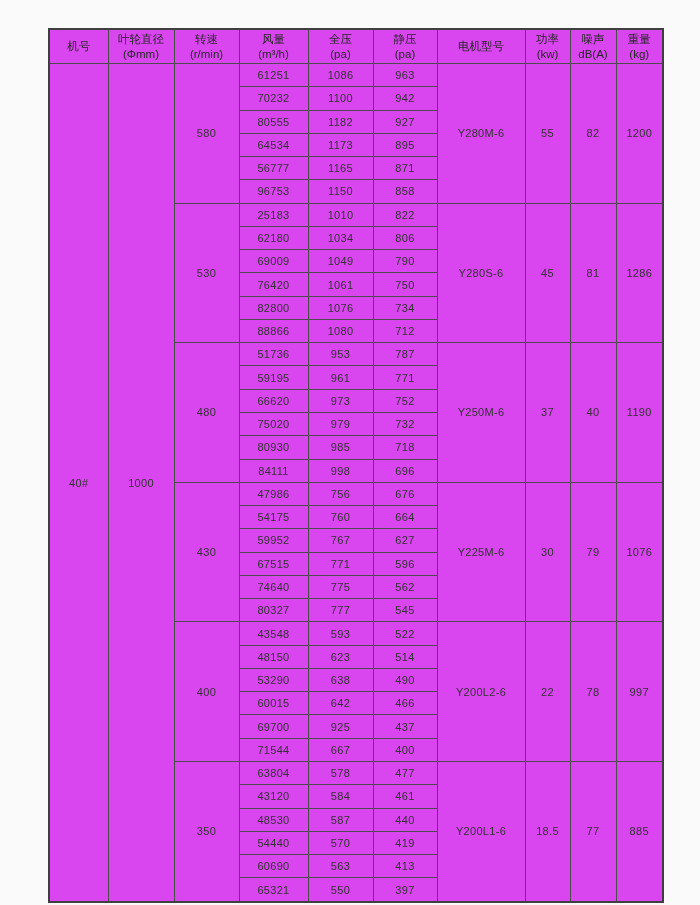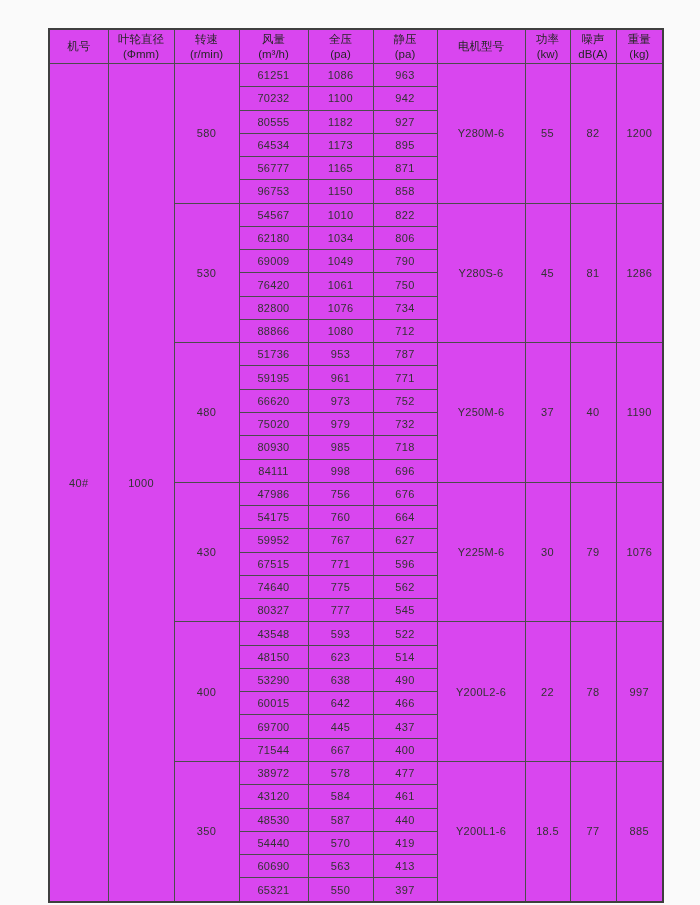--- a/index.html
+++ b/index.html
@@ -158,21 +158,21 @@
           <td>1165</td>
           <td>871</td>
         </tr>
         <tr>
           <td>96753</td>
           <td>1150</td>
           <td>858</td>
         </tr>
         <tr>
           <td rowspan="6">530</td>
-          <td>54567</td>
+          <td>25183</td>
           <td>1010</td>
           <td>822</td>
           <td rowspan="6">Y280S-6</td>
           <td rowspan="6">45</td>
           <td rowspan="6">81</td>
           <td rowspan="6">1286</td>
         </tr>
         <tr>
           <td>62180</td>
           <td>1034</td>
@@ -288,31 +288,31 @@
           <td>638</td>
           <td>490</td>
         </tr>
         <tr>
           <td>60015</td>
           <td>642</td>
           <td>466</td>
         </tr>
         <tr>
           <td>69700</td>
-          <td>445</td>
+          <td>925</td>
           <td>437</td>
         </tr>
         <tr>
           <td>71544</td>
           <td>667</td>
           <td>400</td>
         </tr>
         <tr>
           <td rowspan="6">350</td>
-          <td>38972</td>
+          <td>63804</td>
           <td>578</td>
           <td>477</td>
           <td rowspan="6">Y200L1-6</td>
           <td rowspan="6">18.5</td>
           <td rowspan="6">77</td>
           <td rowspan="6">885</td>
         </tr>
         <tr>
           <td>43120</td>
           <td>584</td>

